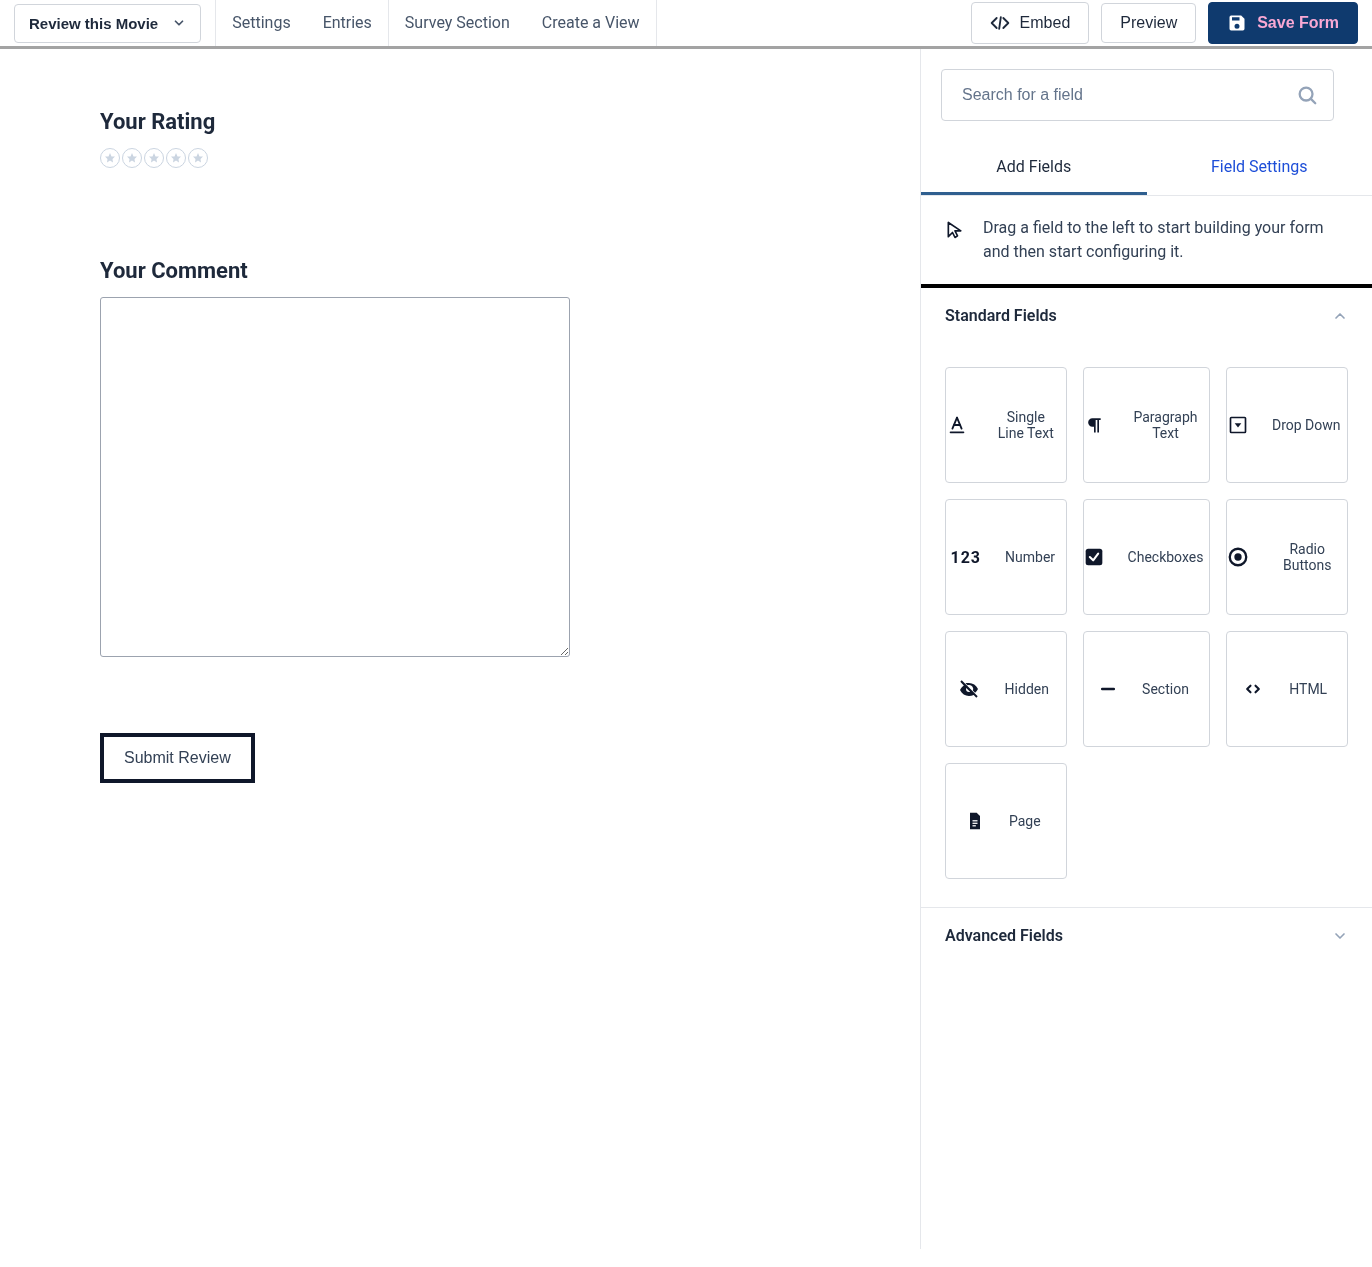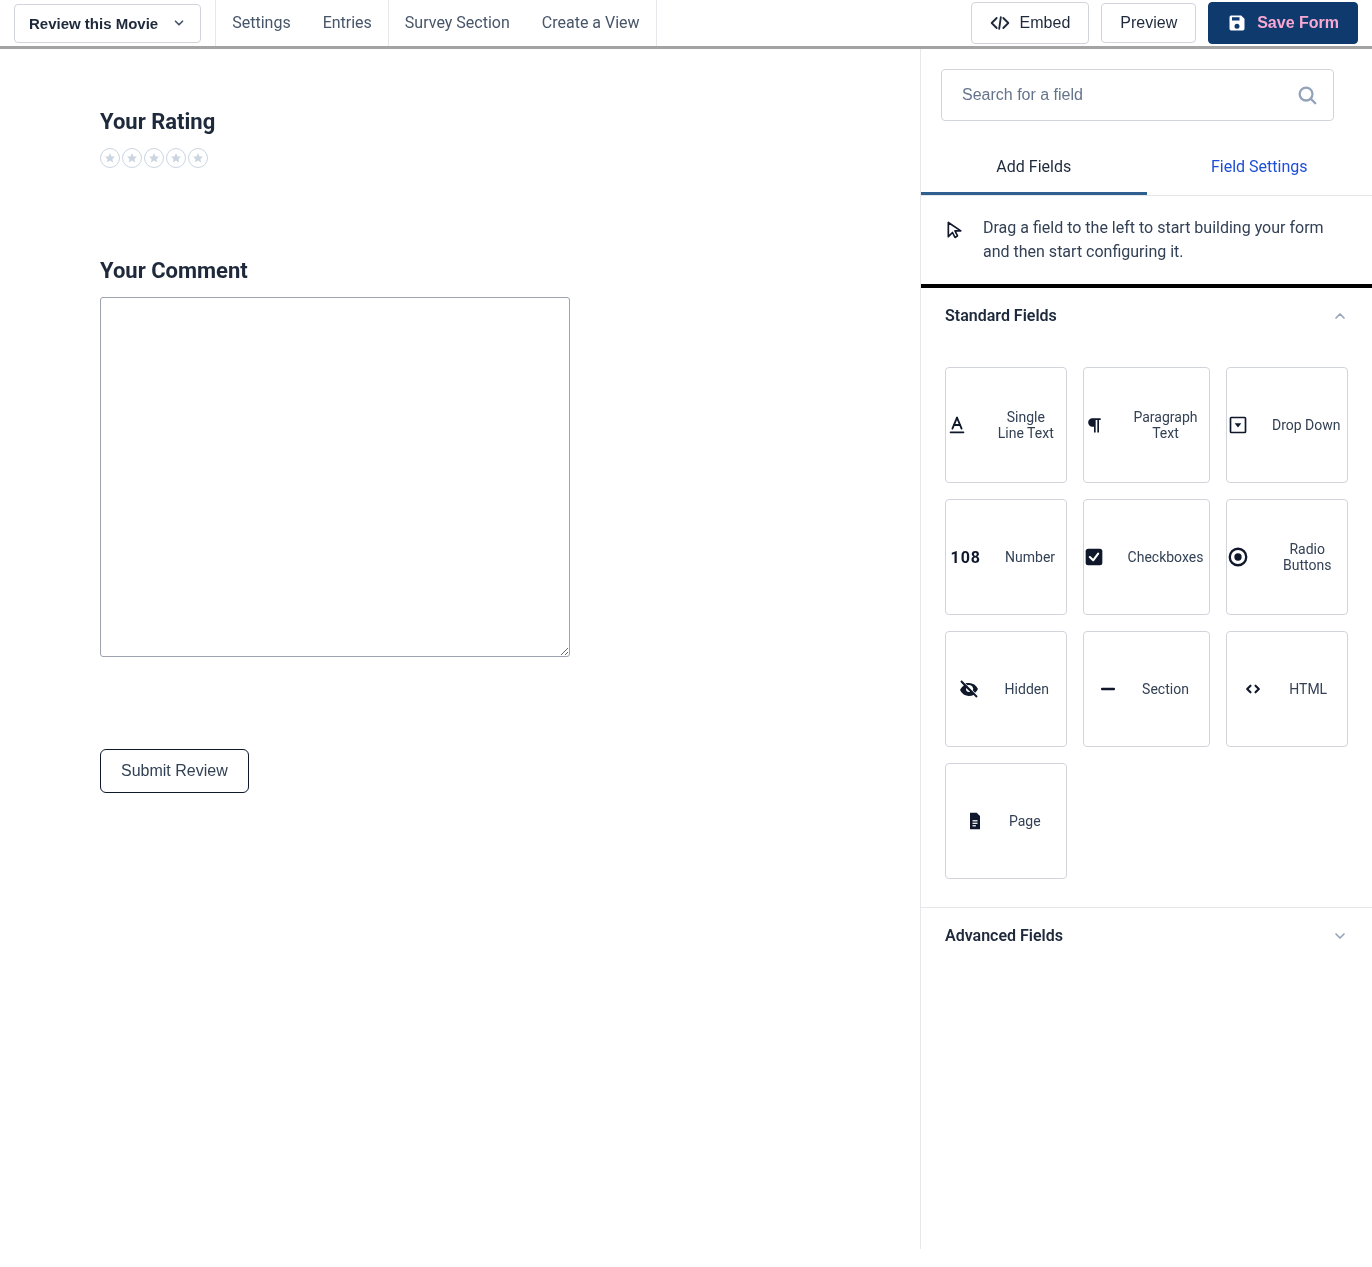--- a/index.html
+++ b/index.html
@@ -15,21 +15,21 @@
 .btn.primary{background:#0f3a6e;border-color:#0f3a6e;color:#f9a8d4;font-weight:700}
 .layout{display:flex;min-height:calc(100vh - 67px)}
 .canvas{flex:1;padding:60px 100px 40px 100px;position:relative}
 .canvas-inner{max-width:470px}
 .field-block{margin-bottom:90px}
 .field-label{font-size:22px;font-weight:700;color:#1e293b;margin-bottom:14px}
 .stars{display:flex;gap:2px}
 .star{width:20px;height:20px;border:1.5px solid #cbd5e1;border-radius:50%;display:flex;align-items:center;justify-content:center;color:#cbd5e1}
 .star svg{width:12px;height:12px}
 .comment-area{width:100%;height:360px;border:1px solid #9ca3af;border-radius:3px;padding:8px;font-family:inherit;font-size:14px;resize:both}
-.submit-btn{border:1px solid #0f172a;background:#fff;border-radius:6px;padding:12px 20px;font-size:16px;color:#334155;cursor:pointer;margin-top:48px}
+.submit-btn{border:4px solid #0f172a;background:#fff;border-radius:0;padding:12px 20px;font-size:16px;color:#334155;cursor:pointer;margin-top:32px}
 .sidebar{width:452px;border-left:1px solid #e5e7eb;padding:20px 0 0 0;display:flex;flex-direction:column}
 .search-wrap{padding:0 38px 20px 20px}
 .search-box{position:relative}
 .search-input{width:100%;border:1px solid #d1d5db;border-radius:4px;padding:16px 48px 16px 20px;font-size:16px;color:#475569}
 .search-input::placeholder{color:#64748b}
 .search-icon{position:absolute;right:16px;top:50%;transform:translateY(-50%);color:#94a3b8}
 .side-tabs{display:flex;border-bottom:1px solid #e5e7eb}
 .side-tab{flex:1;text-align:center;padding:16px 0;font-size:16px;color:#1d4ed8;cursor:pointer;border-bottom:3px solid transparent}
 .side-tab.active{border-bottom-color:#2f5f8f;color:#1e293b}
 .hint-row{display:flex;align-items:flex-start;gap:18px;padding:20px 24px;border-bottom:4px solid #000000}
@@ -206,21 +206,21 @@
             <svg width="20" height="20" viewBox="0 0 24 24" fill="none" stroke="#0f172a" stroke-width="2">
                 <rect x="3" y="3" width="18" height="18" rx="1"></rect>
                 <polygon points="8 10 16 10 12 15" fill="#0f172a" stroke="none"></polygon>
               </svg>
           </span>
           <span class="field-card-label">Drop Down</span>
         </div>
 
         <div class="field-card">
           <span class="field-card-icon">
-            <span style="font-weight:700;font-size:16px;letter-spacing:1px;color:#0f172a">108</span>
+            <span style="font-weight:700;font-size:16px;letter-spacing:1px;color:#0f172a">123</span>
           </span>
           <span class="field-card-label">Number</span>
         </div>
 
         <div class="field-card">
           <span class="field-card-icon">
             <svg width="20" height="20" viewBox="0 0 24 24">
                 <rect x="2" y="2" width="20" height="20" rx="3" fill="#0f172a"></rect>
                 <polyline points="7 12 11 16 17 8" fill="none" stroke="#fff" stroke-width="2.5" stroke-linecap="round" stroke-linejoin="round"></polyline>
               </svg>

